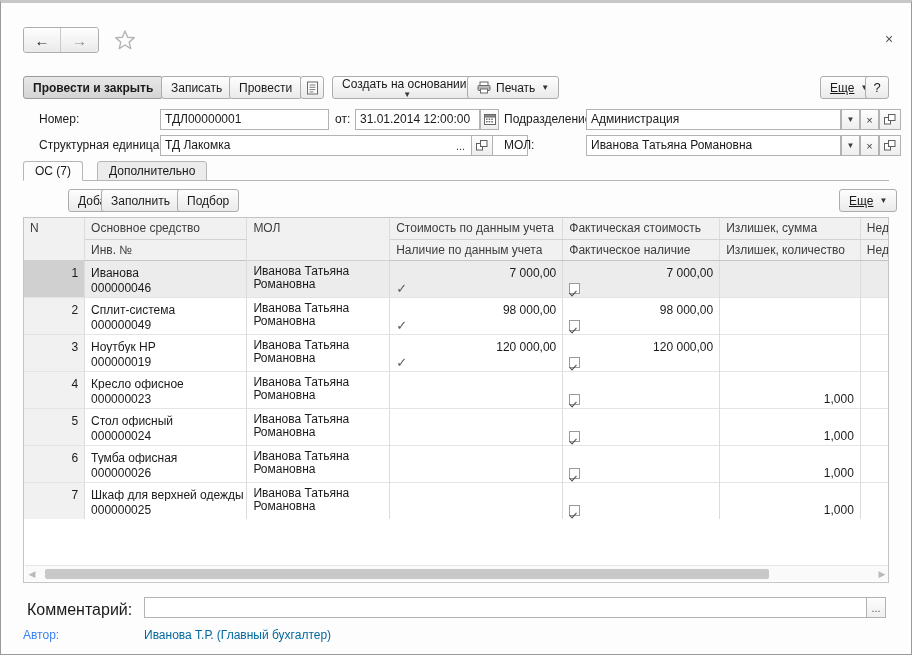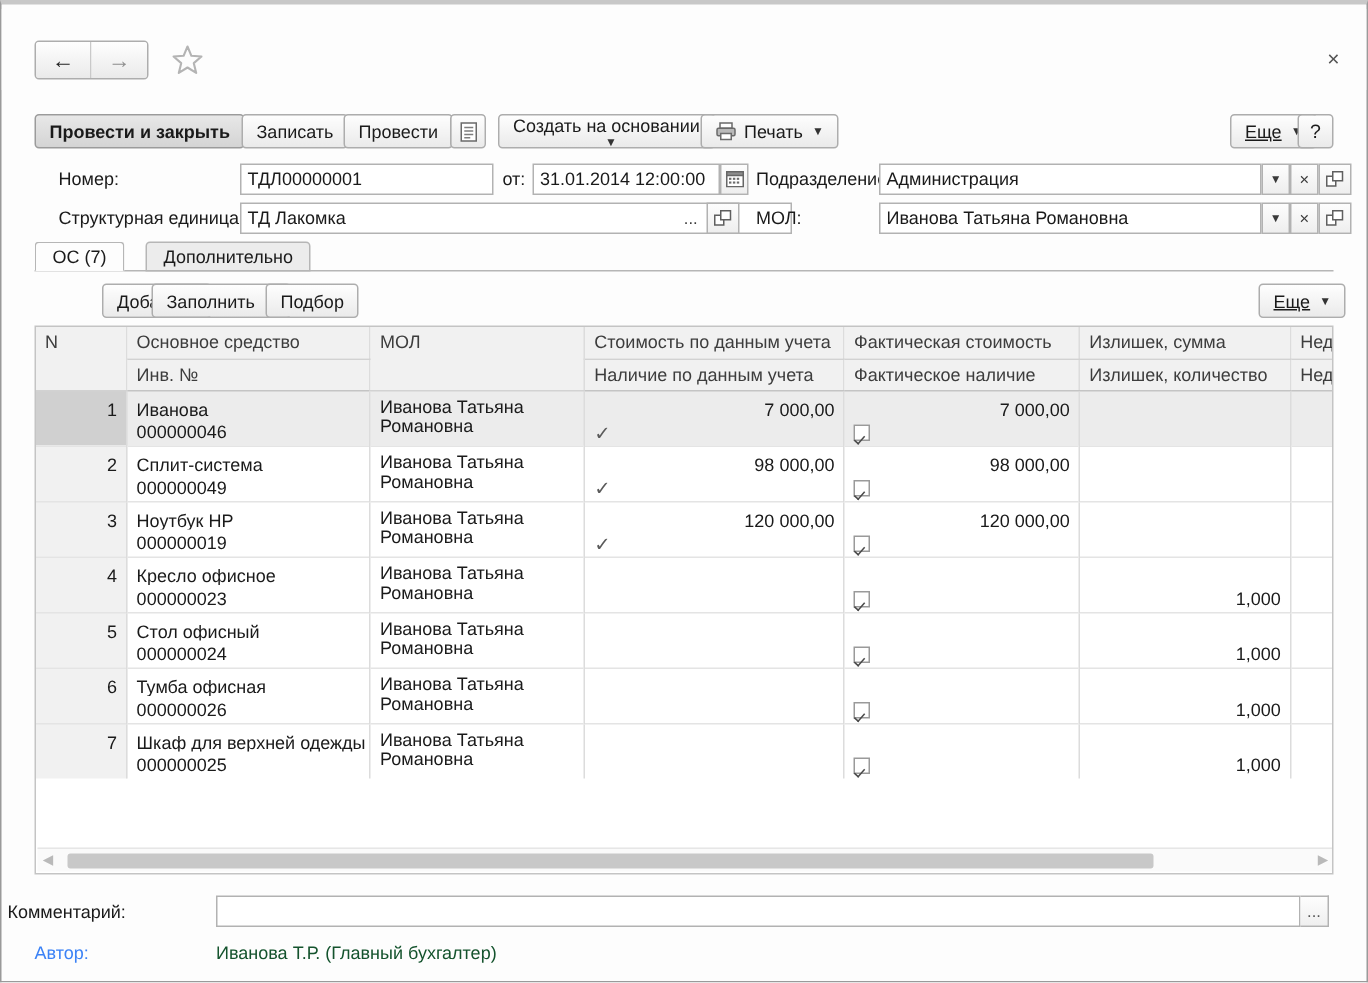--- a/index.html
+++ b/index.html
@@ -201,34 +201,34 @@
     display: flex; align-items: center;
   }
   .hs-arrow { width: 14px; text-align: center; color: #b9b9b9; font-size: 9px; cursor: pointer; }
   .hs-track { flex: 1; height: 12px; position: relative; }
   .hs-thumb {
     position: absolute; left: 6px; top: 1px; width: 724px; height: 10px;
     background: #c8c8c8; border-radius: 2px; cursor: pointer;
   }
   
   .footer { position: absolute; left: 0; top: 590px; width: 910px; height: 62px; }
-  .cm-l { position: absolute; left: 4px; top: 8px; font-size: 12px; }
+  .cm-l { position: absolute; left: 26px; top: 8px; font-size: 16px; }
   .cm-i {
     position: absolute; left: 143px; top: 4px; width: 723px; height: 21px;
     border: 1px solid #b2b2b2; background: #fff;
   }
   .cm-b {
     position: absolute; left: 866px; top: 4px; width: 19px; height: 21px;
     border: 1px solid #b2b2b2; border-left: none;
     background: linear-gradient(#fdfdfd,#efefef);
     display: flex; align-items: center; justify-content: center;
     font-size: 11px; color: #555; cursor: pointer;
   }
   .au-l { position: absolute; left: 22px; top: 35px; font-size: 12px; color: #3b82f6; }
-  .au-v { position: absolute; left: 143px; top: 35px; font-size: 12px; color: #14532d; }
+  .au-v { position: absolute; left: 143px; top: 35px; font-size: 12px; color: #0369a1; }
 </style>
 </head>
 <body>
 
 <div id="app">
 
   <div class="titlebar">
     <div class="navgroup">
       <div class="navbtn back">←</div>
       <div class="navbtn fwd">→</div>

